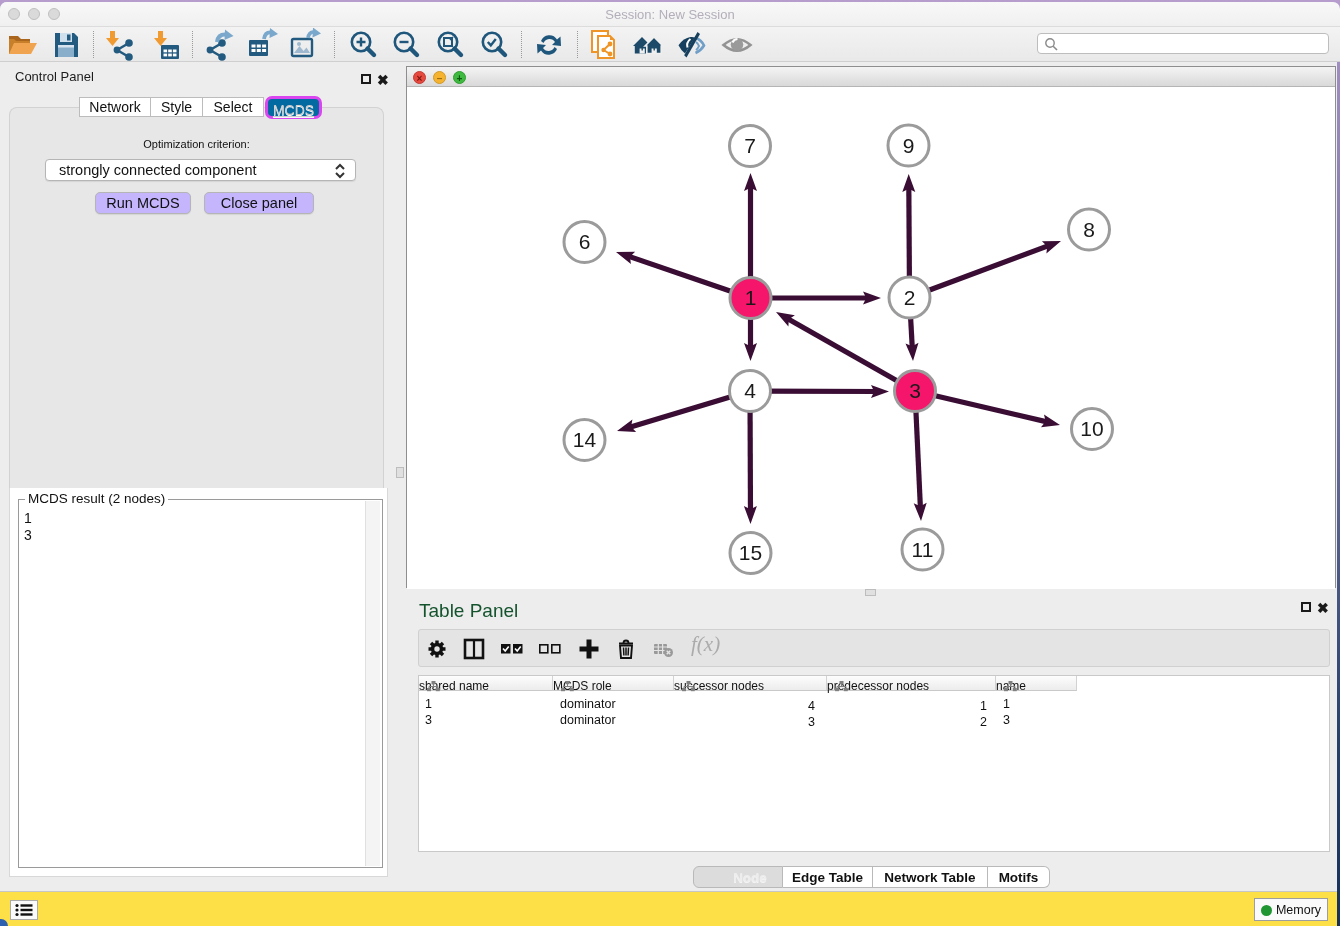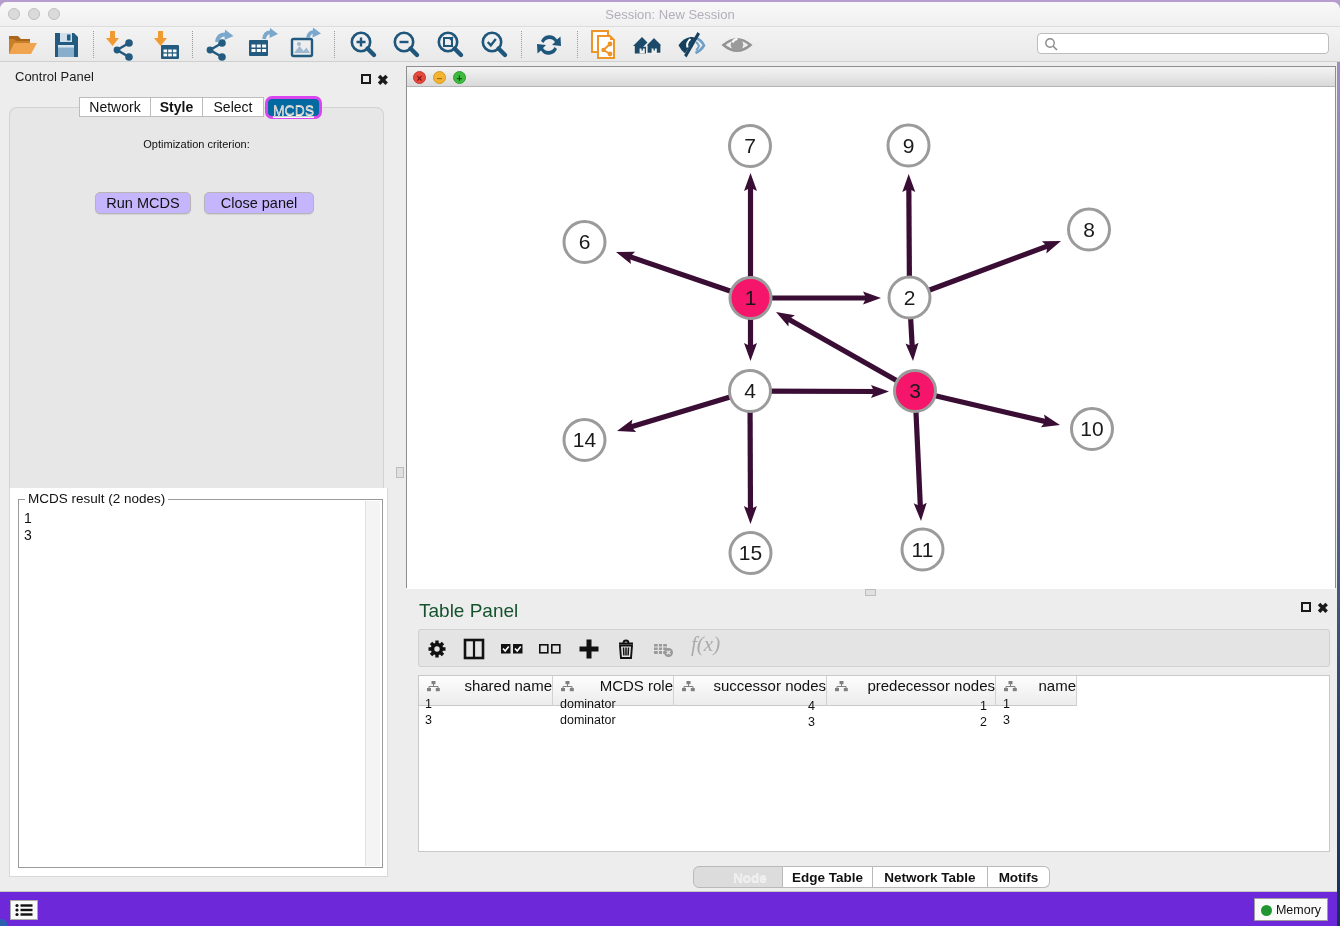--- a/index.html
+++ b/index.html
@@ -50,28 +50,28 @@
  background:linear-gradient(#f4f4f4,#d9d9d9);border-bottom:1px solid #b5b5b5;}
 #nettitle .txt{position:absolute;left:0;right:0;top:3px;text-align:center;font-size:13px;font-weight:bold;color:#222;}
 .mac{position:absolute;top:3.5px;width:13px;height:13px;border-radius:50%;font-size:10px;font-weight:bold;
  text-align:center;line-height:13px;}
 #netcanvas{position:absolute;left:0;top:21px;width:928px;height:501px;background:#fff;}
 
 #tp-title{position:absolute;left:419px;top:600px;font-size:19px;color:#14532d;}
 #tp-toolbar{position:absolute;left:418px;top:629px;width:912px;height:38px;background:#e4e4e4;
  border:1px solid #d0d0d0;border-radius:3px;}
 #tp-table{position:absolute;left:418px;top:675px;width:912px;height:177px;background:#fff;border:1px solid #c9c9c9;}
-.th{position:absolute;top:0;height:30px;background:linear-gradient(#fdfdfd,#ececec);
- border-right:1px solid #d2d2d2;border-bottom:1px solid #c9c9c9;font-size:15px;color:#111;text-align:right;line-height:20px;}
+.th{position:absolute;top:0;height:15px;background:linear-gradient(#fdfdfd,#ececec);
+ border-right:1px solid #d2d2d2;border-bottom:1px solid #c9c9c9;font-size:12px;color:#111;text-align:left;line-height:20px;}
 .td{position:absolute;font-size:12.5px;color:#111;height:16px;line-height:16px;}
 .btab{position:absolute;top:866px;height:22px;background:#fff;border:1px solid #b9b9b9;
  font-size:13.5px;font-weight:bold;color:#111;text-align:center;line-height:21px;}
 .btabsel{background:#dcdcdc;color:#ededed;text-shadow:0 1px 0 #f5f5f5;border-radius:6px 0 0 6px;padding-left:24px;}
 
-#statusbar{position:absolute;left:0;top:891px;right:3px;height:35px;background:#6d28d9;border-top:1px solid #c6c6c6;}
+#statusbar{position:absolute;left:0;top:891px;right:3px;height:35px;background:#fde047;border-top:1px solid #c6c6c6;}
 #listbtn{position:absolute;left:10px;top:8px;width:28px;height:20px;background:#fafafa;border:1px solid #ababab;}
 #membtn{position:absolute;right:9px;top:6px;width:74px;height:23px;background:#fafafa;border:1px solid #9e9e9e;
  font-size:12.5px;color:#111;text-align:center;line-height:22px;}
 #memdot{display:inline-block;width:11px;height:11px;border-radius:50%;background:#1f9632;margin-right:4px;vertical-align:-1.5px;}
 </style>
 </head>
 <body>
 <div id="app"></div>
 <div id="titlebar">
   <div class="tl" style="left:8px;"></div>
@@ -206,25 +206,31 @@
       <svg width="15" height="15" viewBox="0 0 15 15">
         <circle cx="6" cy="6" r="4.2" fill="none" stroke="#8a8a8a" stroke-width="1.4"></circle>
         <path d="M9.2 9.2 L13 13" stroke="#8a8a8a" stroke-width="1.6"></path>
       </svg>
     </div>
   </div>
 <div id="cp-title">Control Panel</div>
 <div class="floatbox" style="left:361px;top:74px;"></div>
 <div class="closex" style="left:377px;top:74px;">✖</div>
 <div class="tab" style="left:79px;width:72px;">Network</div>
-<div class="tab" style="left:151px;width:52px;border-left:none;font-weight:bold;">Style</div>
+<div class="tab" style="left:151px;width:52px;border-left:none;">Style</div>
 <div class="tab" style="left:203px;width:61px;border-left:none;">Select</div>
 <div class="tab tabsel" style="left:265px;width:57px;top:96px;height:23px;line-height:22px;">MCDS</div>
 <div id="cp-content">
   <div id="optlabel">Optimization criterion:</div>
+  <div id="dropdown">strongly connected component
+    <svg width="12" height="16" style="position:absolute;right:9px;top:3px;" viewBox="0 0 12 16">
+      <path d="M2 6 L6 2 L10 6" fill="none" stroke="#333" stroke-width="2"></path>
+      <path d="M2 10 L6 14 L10 10" fill="none" stroke="#333" stroke-width="2"></path>
+    </svg>
+  </div>
   <div class="btn" style="left:85px;width:96px;">Run MCDS</div>
   <div class="btn" style="left:194px;width:110px;">Close panel</div>
 </div>
 <div id="cp-white"></div>
 <div id="fieldset">
   <div id="fieldlegend">MCDS result (2 nodes)</div>
   <div id="mcdstext">1<br>3</div>
   <div id="mcds-scroll"></div>
 </div>
 <div id="vsplit-grip"></div>

